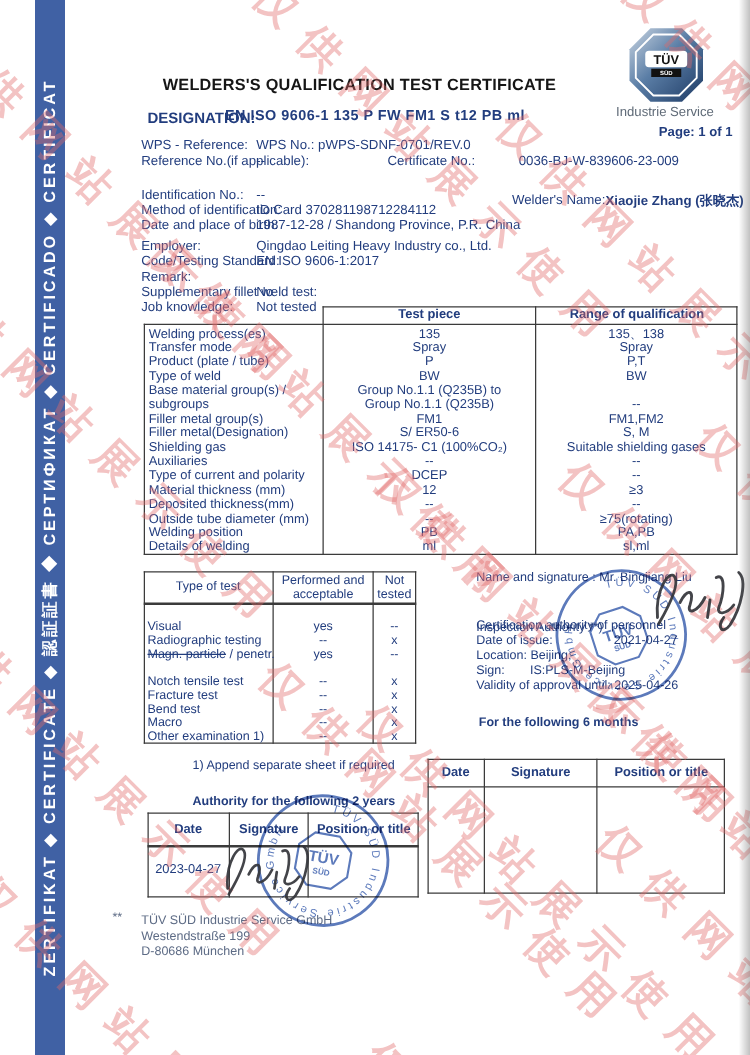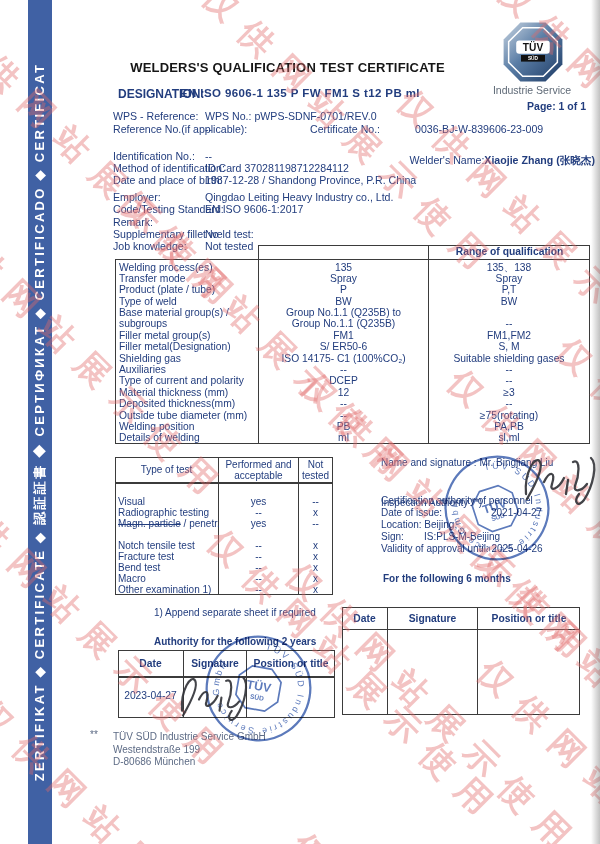--- a/index.html
+++ b/index.html
@@ -115,20 +115,21 @@
     </div>
 
   <div class="qwrap abs">
     <div class="ln" style="left:143px;top:0;width:332px;height:1.2px;"></div>
     <div class="ln" style="left:0;top:14px;width:475px;height:1.2px;"></div>
     <div class="ln" style="left:0;top:197.5px;width:475px;height:1.5px;"></div>
     <div class="ln" style="left:0;top:14px;width:1.3px;height:185px;"></div>
     <div class="ln" style="left:473.6px;top:0;width:1.4px;height:199px;"></div>
     <div class="ln" style="left:143px;top:0;width:1.2px;height:199px;"></div>
     <div class="ln" style="left:313px;top:0;width:1.2px;height:199px;"></div>
+    <div class="qhead" style="left:144px;width:169px;">Test piece</div>
     <div class="qhead" style="left:314px;width:161px;">Range of qualification</div>
     <div id="qcol-label" class="qcol" style="left:4px;width:138px;">
         <div class="qt-line">Welding process(es)</div>
         <div class="qt-line">Transfer mode</div>
         <div class="qt-line">Product (plate / tube)</div>
         <div class="qt-line">Type of weld</div>
         <div class="qt-line">Base material group(s) /</div>
         <div class="qt-line">subgroups</div>
         <div class="qt-line">Filler metal group(s)</div>
         <div class="qt-line">Filler metal(Designation)</div>

